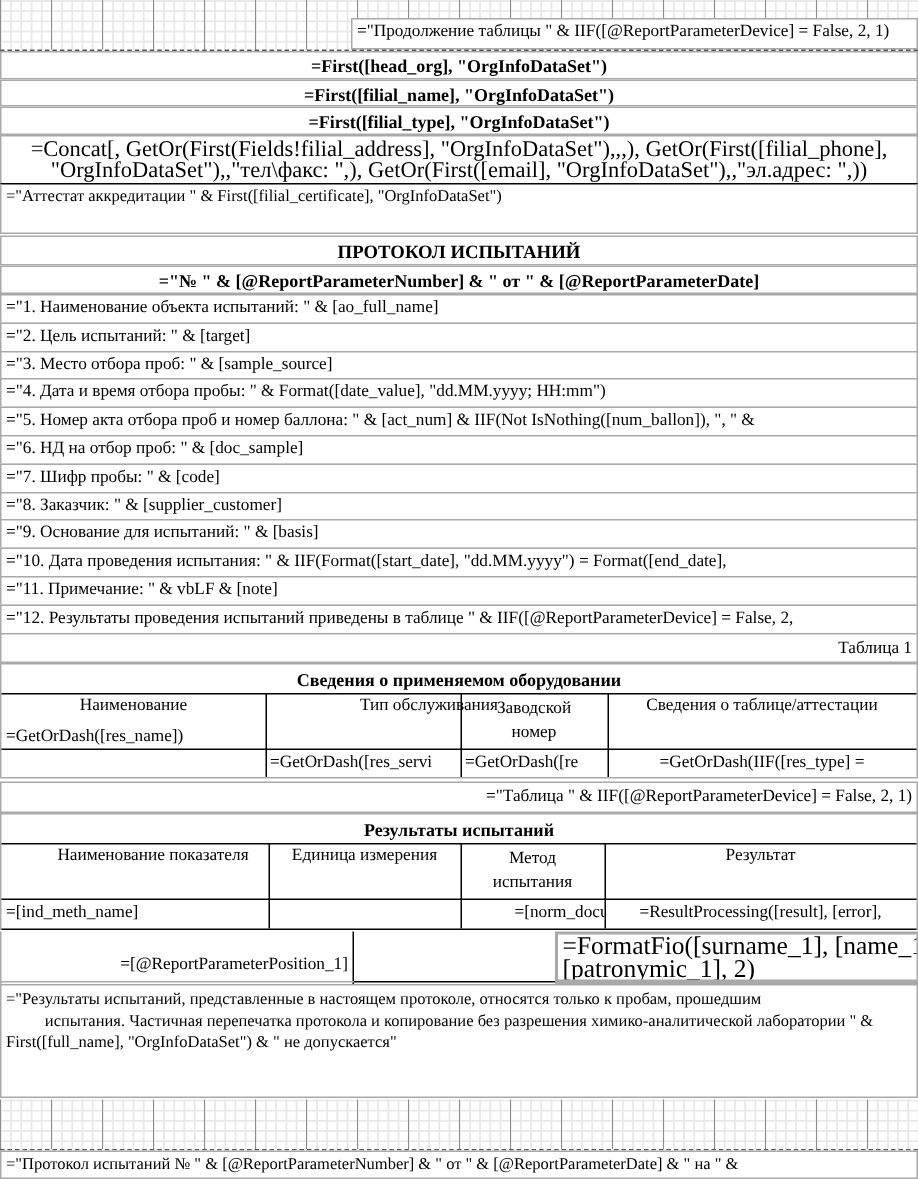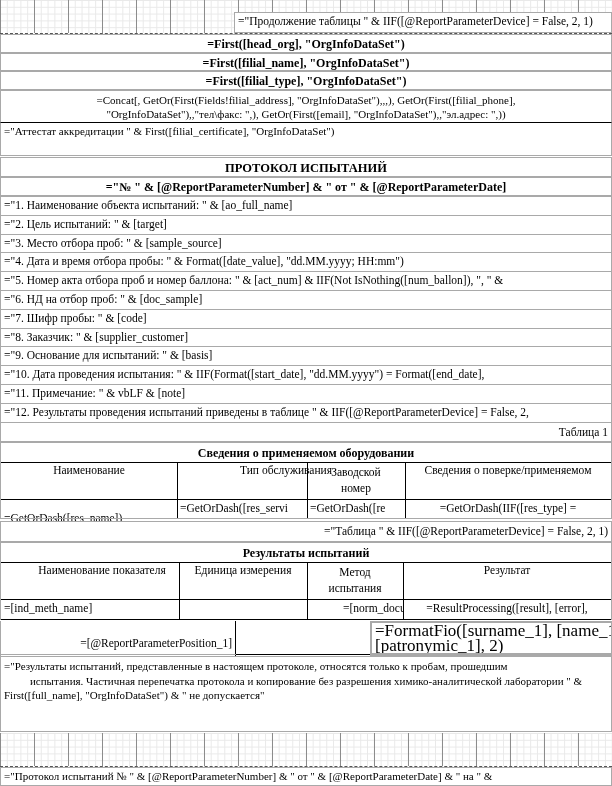--- a/index.html
+++ b/index.html
@@ -41,21 +41,21 @@
 
 <div class="box center bold" style="left:0;top:34px;width:612px;height:19px;padding-top:2px;">
   <span>=First([head_org], "OrgInfoDataSet")</span>
 </div>
 <div class="box center bold" style="left:0;top:53px;width:612px;height:18px;padding-top:2px;">
   <span>=First([filial_name], "OrgInfoDataSet")</span>
 </div>
 <div class="box center bold" style="left:0;top:71px;width:612px;height:19px;padding-top:2px;">
   <span>=First([filial_type], "OrgInfoDataSet")</span>
 </div>
-<div class="box center" style="left:0;top:90px;width:612px;height:49px;padding-top:2px;line-height:14px;font-size:11px;border-bottom:1px solid #000;">
+<div class="box center" style="left:0;top:90px;width:612px;height:49px;padding-top:2px;line-height:14px;font-size:15px;border-bottom:1px solid #000;">
   <div>=Concat[, GetOr(First(Fields!filial_address], "OrgInfoDataSet"),,,),   GetOr(First([filial_phone],</div>
   <div>"OrgInfoDataSet"),,"тел\факс: ",),  GetOr(First([email], "OrgInfoDataSet"),,"эл.адрес: ",))</div>
 </div>
 <div class="box" style="left:0;top:122px;width:612px;height:34px;padding:2px 3px;font-size:11px;border-top:1px solid #000;">
   <span>="Аттестат аккредитации " &amp; First([filial_certificate], "OrgInfoDataSet")</span>
 </div>
 
 <div class="box center bold" style="left:0;top:157px;width:612px;height:20px;padding-top:3px;font-size:12.5px;">
   <span>ПРОТОКОЛ ИСПЫТАНИЙ</span>
 </div>
@@ -86,23 +86,23 @@
 <div class="box center bold" style="left:0;top:442px;width:612px;height:20px;padding-top:3px;border-bottom:none;">
   <span>Сведения о применяемом оборудовании</span>
 </div>
 <div style="position:absolute;left:0;top:462px;width:612px;height:57px;border-left:1px solid #a9a9a9;border-right:1px solid #a9a9a9;box-sizing:border-box;">
   <div class="cell center" style="left:0;top:0;width:176px;height:37px;"><span>Наименование</span></div>
   <div class="cell center" style="left:176px;top:0;width:130px;height:37px;margin-left:44px;"><span>Тип обслуживания</span></div>
   <div class="cell center wrap" style="left:306px;top:0;width:98px;height:37px;line-height:16px;">
     <div>Заводской</div>
       <div>номер</div>
   </div>
-  <div class="cell center" style="left:404px;top:0;width:206px;height:37px;"><span>Сведения о поверке/применяемом</span></div>
+  <div class="cell center" style="left:404px;top:0;width:206px;height:37px;"><span>Сведения о таблице/аттестации</span></div>
 
-  <div class="cell" style="left:0;top:48px;width:176px;height:19px;"><span>=GetOrDash([res_name])</span></div>
+  <div class="cell" style="left:0;top:21px;width:176px;height:19px;"><span>=GetOrDash([res_name])</span></div>
   <div class="cell" style="left:176px;top:38px;width:130px;height:19px;"><span>=GetOrDash([res_servi</span></div>
   <div class="cell" style="left:306px;top:38px;width:98px;height:19px;"><span>=GetOrDash([re</span></div>
   <div class="cell center" style="left:404px;top:38px;width:206px;height:19px;"><span>=GetOrDash(IIF([res_type] =</span></div>
 
   <div class="hline" style="left:0;top:0;width:610px;"></div>
   <div class="hline" style="left:0;top:37px;width:610px;"></div>
   <div class="hline" style="left:0;top:56px;width:610px;border-color:#a9a9a9;"></div>
   <div class="vline" style="left:176px;top:0;height:56px;"></div>
   <div class="vline" style="left:306px;top:0;height:56px;"></div>
   <div class="vline" style="left:404px;top:0;height:56px;"></div>

